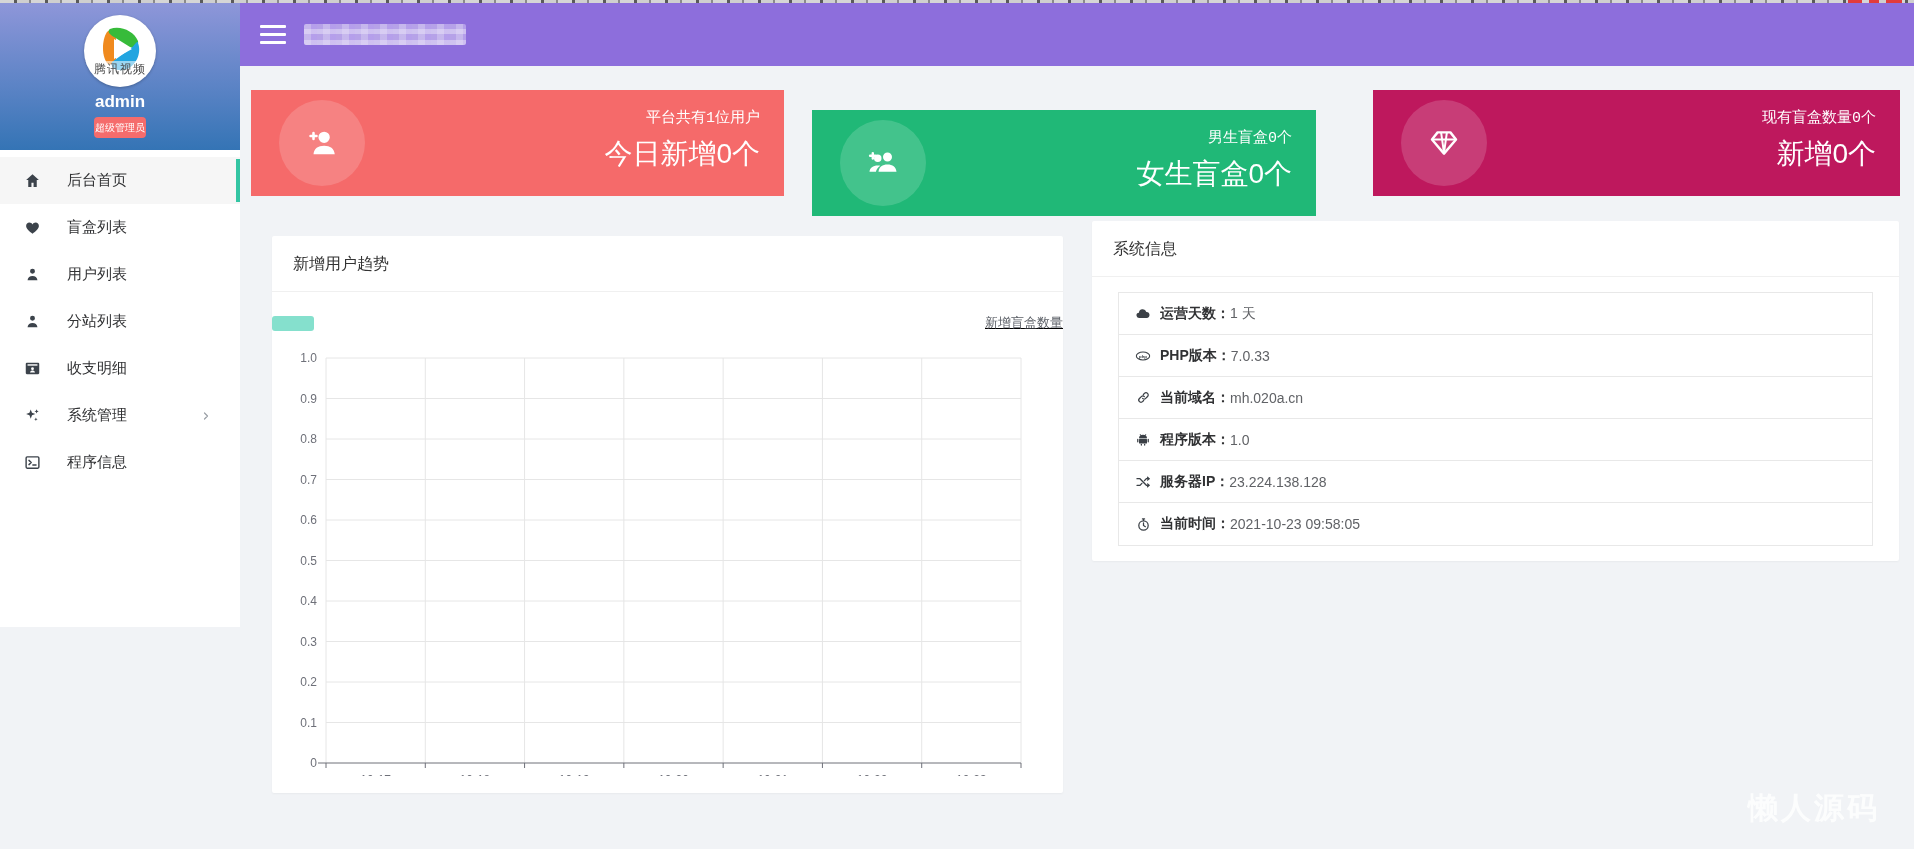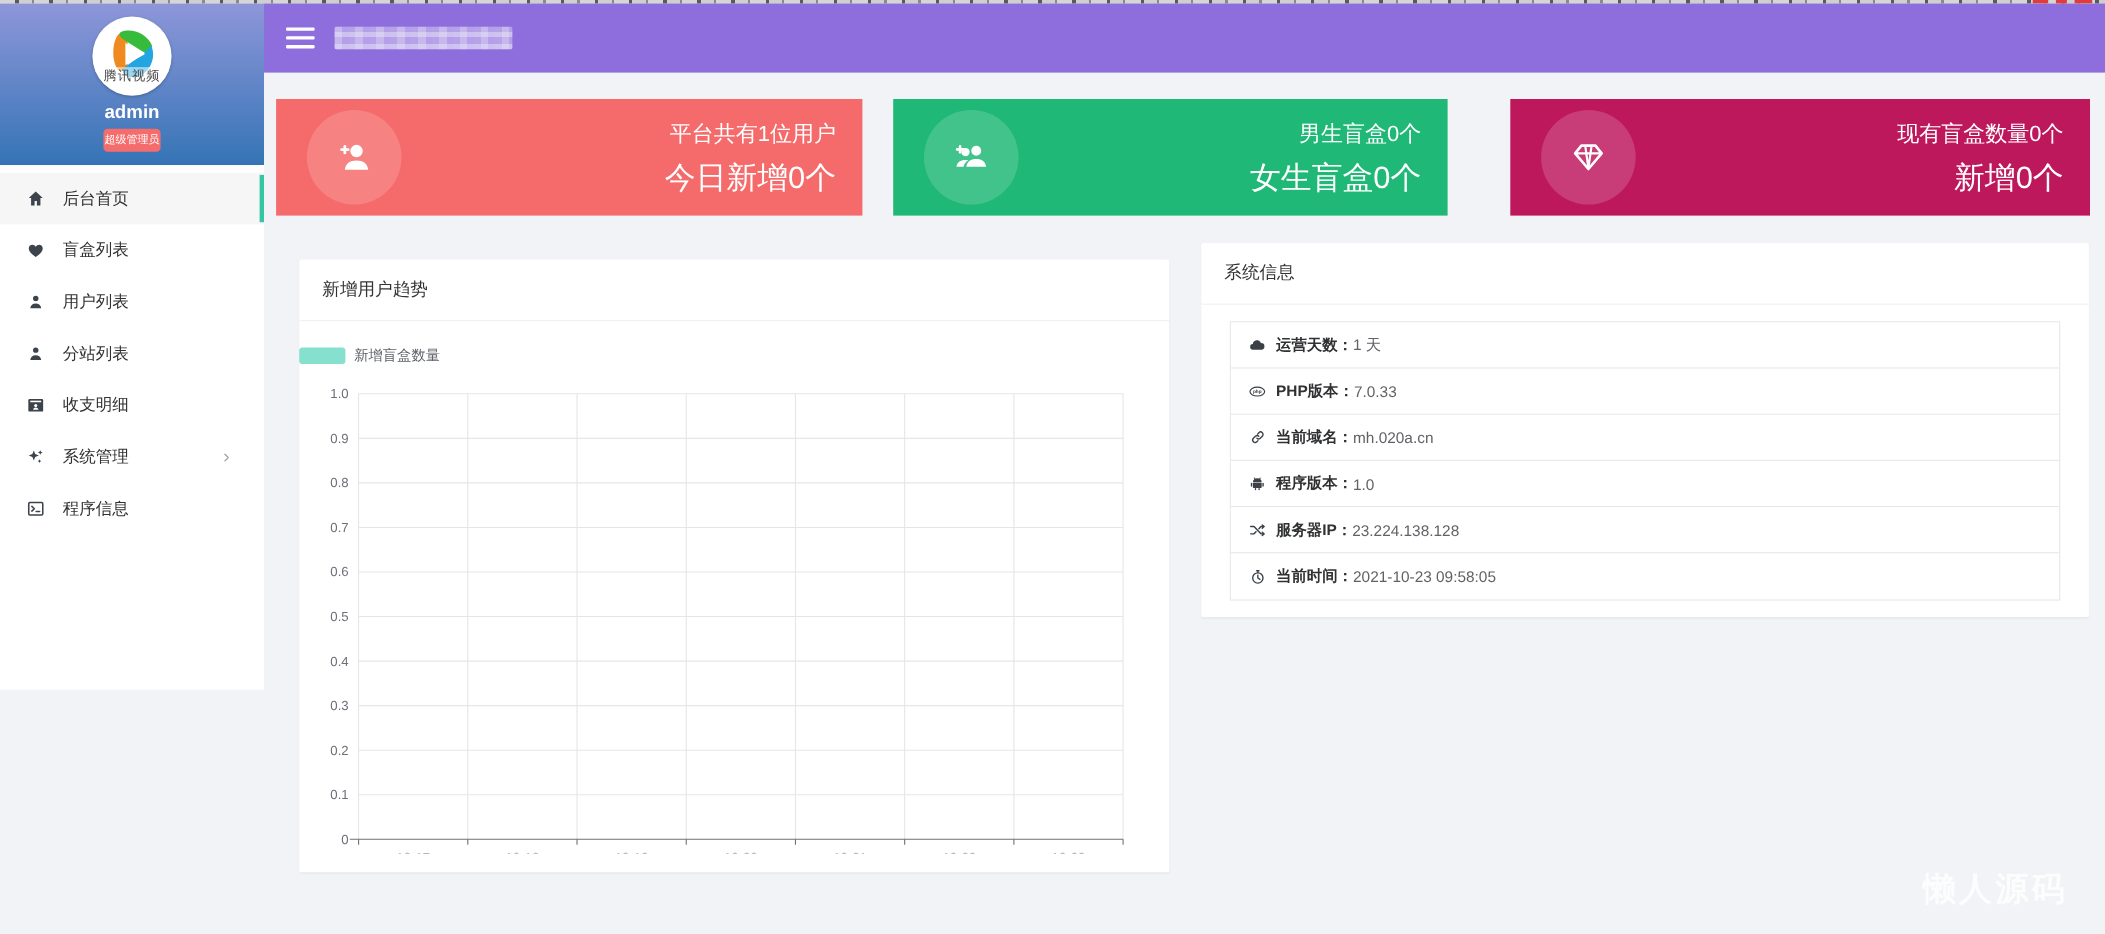--- a/index.html
+++ b/index.html
@@ -16,21 +16,21 @@
   .avatar { width:72px; height:72px; border-radius:50%; background:#fff; margin-top:12px; position:relative; overflow:hidden; box-shadow:0 1px 3px rgba(0,0,0,.25); }
   .avatar svg { position:absolute; left:10px; top:8px; }
   .avatar .av-band { position:absolute; left:0; right:0; bottom:10px; height:16px;
     background:rgba(255,255,255,.55); color:#4a4a4a; font-size:12px; text-align:center; line-height:16px; letter-spacing:1px; }
   .user-name { color:#fff; font-size:17px; font-weight:bold; margin-top:5px; }
   .role-badge { margin-top:5px; background:#f56c6c; color:#fff; font-size:10px; line-height:21px;
     padding:0 1px; border-radius:4px; }
   .menu { padding-top:7px; }
   .menu-item { position:relative; height:47px; display:flex; align-items:center; cursor:pointer; color:#303133; }
   .menu-item .mi-icon { width:20px; margin-left:22px; color:#3c434b; display:flex; align-items:center; justify-content:center; }
-  .menu-item .mi-label { margin-left:15px; font-size:15px; }
+  .menu-item .mi-label { margin-left:25px; font-size:15px; }
   .menu-item.active { background:#f6f6f6; }
   .menu-item.active::after { content:""; position:absolute; right:0; top:2px; bottom:2px; width:4px; background:#34c5a3; }
   .menu-item .mi-arrow { position:absolute; right:28px; color:#9a9fa6; display:flex; }
 
   
   .header { position:absolute; left:240px; top:3px; width:1674px; height:63px; background:#8d6edc; z-index:4;
     display:flex; align-items:center; }
   .hamburger { width:26px; height:19px; margin-left:20px; display:flex; flex-direction:column; justify-content:space-between; cursor:pointer; }
   .hamburger span { display:block; height:3px; background:#fff; border-radius:1px; }
   .blurred-title { width:162px; height:21px; margin-left:18px; border-radius:2px; opacity:.85;
@@ -38,33 +38,33 @@
       repeating-linear-gradient(0deg, rgba(255,255,255,.55) 0 5px, rgba(255,255,255,.18) 5px 11px),
       repeating-linear-gradient(90deg, rgba(255,255,255,.5) 0 7px, rgba(213,195,248,.45) 7px 13px, rgba(255,255,255,.3) 13px 19px); }
 
   
   .main { position:absolute; left:240px; top:66px; width:1674px; height:783px; background:#f1f3f6; }
 
   .stat-card { position:absolute; top:24px; height:106px; display:flex; align-items:center; color:#fff; }
   .stat-card .ic-circle { width:86px; height:86px; border-radius:50%; background:rgba(255,255,255,.16);
     margin-left:28px; display:flex; align-items:center; justify-content:center; }
   .stat-card .txt { position:absolute; right:24px; top:18px; text-align:right; }
-  .stat-card .sub { font-size:20px; margin-bottom:8px; }
+  .stat-card .sub { font-size:15px; margin-bottom:8px;font-family:Liberation Mono, monospace; }
   .stat-card .big { font-size:28px; }
   #card-0 { left:11px;  width:533px; }
-  #card-1 { left:572px; width:504px; }
+  #card-1 { left:572px; width:504px;margin-top:20px; }
   #card-2 { left:1133px; width:527px; }
 
   .panel { position:absolute; background:#fff; border-radius:2px; box-shadow:0 1px 2px rgba(0,0,0,.04); }
   .panel-head { height:56px; line-height:56px; padding-left:21px; font-size:16px; color:#333;
     border-bottom:1px solid #f0f0f0; }
   #chart-panel { left:32px; top:170px; width:791px; height:557px; }
   #info-panel  { left:852px; top:155px; width:807px; height:340px; }
 
-  .legend { position:absolute; left:0; right:0; top:78px; display:flex; justify-content:flex-start; align-items:center; cursor:pointer; }
+  .legend { position:absolute; left:0; right:0; top:78px; display:flex; justify-content:space-between; align-items:center; cursor:pointer;text-decoration:underline; }
   .legend .sw { width:42px; height:15px; border-radius:3px; margin-right:8px; }
   .legend .lg-label { font-size:13px; color:#5b5f66; }
   #trend-chart { position:absolute; left:0; top:100px; }
 
   .info-list { margin:15px 26px 0 26px; border:1px solid #e8e8e8; }
   .info-row { height:42px; display:flex; align-items:center; padding-left:15px; border-bottom:1px solid #e8e8e8; }
   .info-row:last-child { border-bottom:none; }
   .info-row .ir-icon { width:18px; color:#3b4046; display:flex; align-items:center; justify-content:center; }
   .info-row .ir-label { font-size:14px; font-weight:bold; color:#303133; margin-left:8px; }
   .info-row .ir-value { font-size:14px; color:#606266; }

